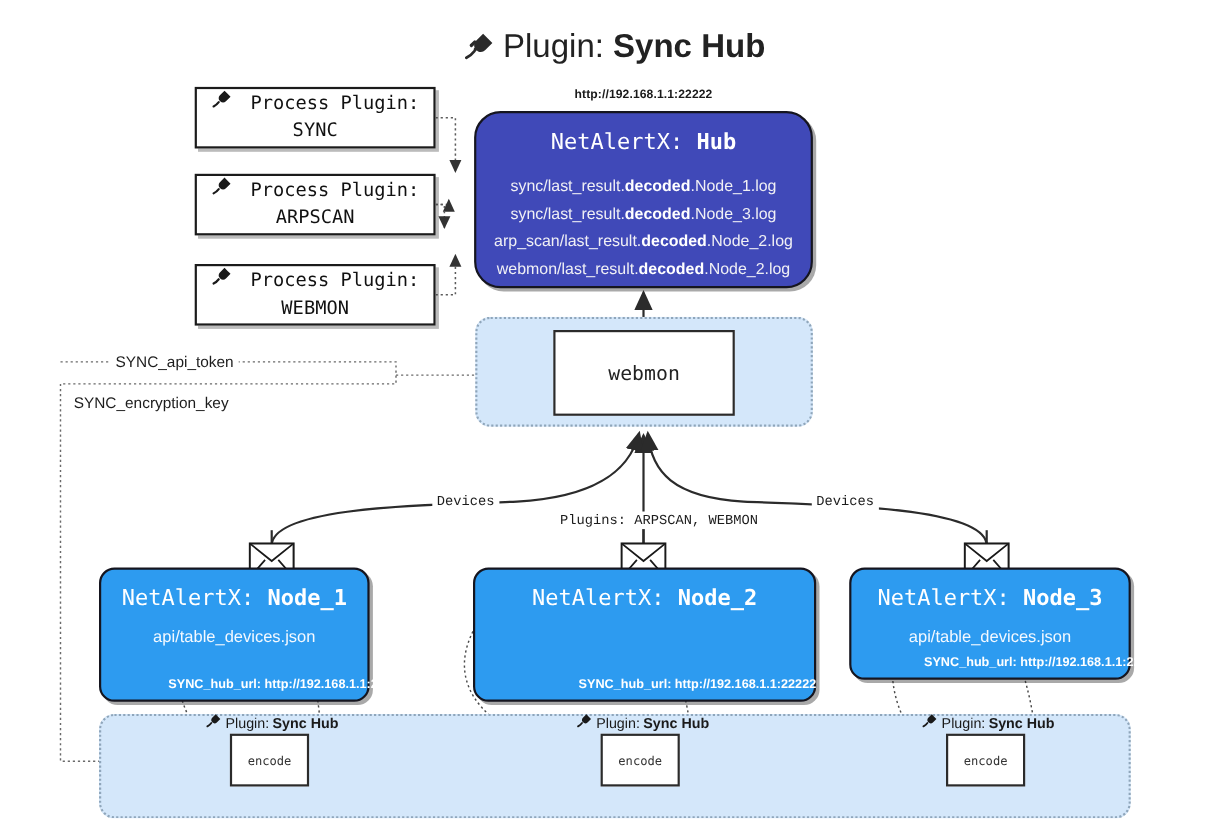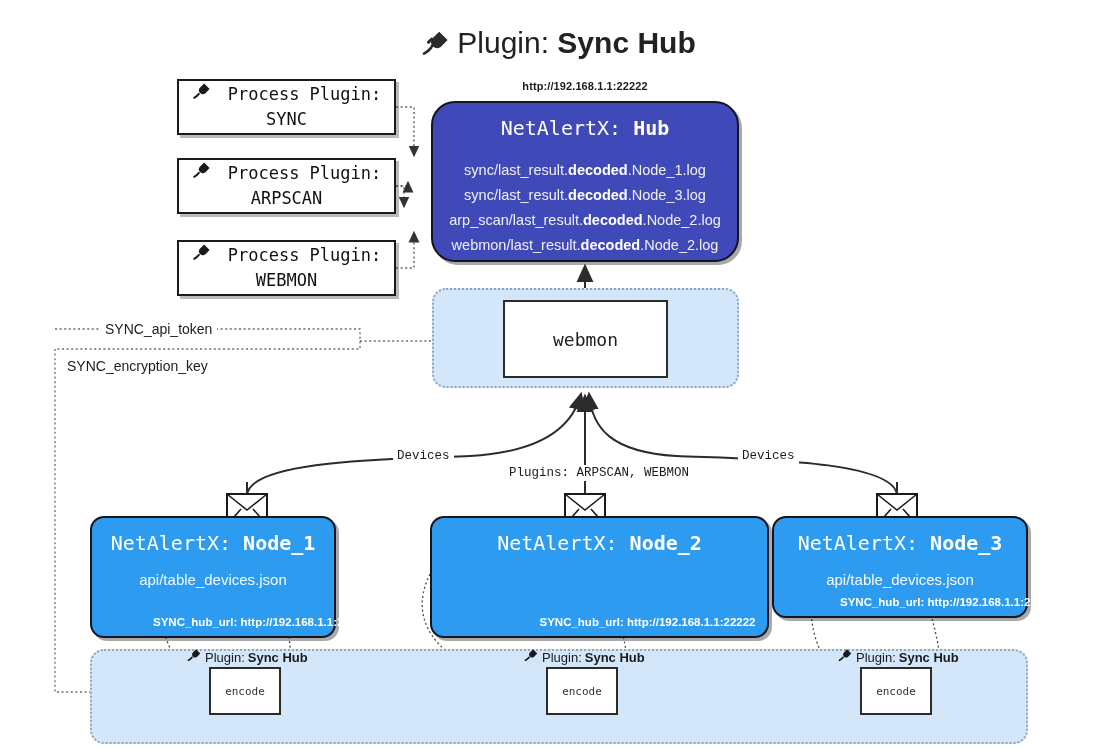--- a/index.html
+++ b/index.html
@@ -106,21 +106,21 @@
   .node .node-title b{font-weight:700;}
   .node .node-lines{margin-top:8px;}
   .node .node-line{
     text-align:center;color:#f4f9ff;font-size:15px;line-height:27px;white-space:nowrap;
   }
   .node .node-foot{
     position:absolute;left:0;bottom:8px;width:100%;text-align:center;
     font-size:11.5px;font-weight:600;color:#ffffff;white-space:nowrap;margin-left:48px;
   }
   #node1{left:90px;top:512px;width:246px;height:122px;}
-  #node2{left:430px;top:512px;width:339px;height:122px;}
+  #node2{left:430px;top:512px;width:312px;height:122px;}
   #node3{left:772px;top:512px;width:256px;height:102px;}
 
   
   .envelope{position:absolute;width:42px;height:33px;}
 
   
   #encode-zone{
     position:absolute;left:90px;top:645px;width:938px;height:95px;
     background:#d4e7fa;border:2px dotted #8fa6bb;border-radius:14px;
     box-sizing:border-box;

